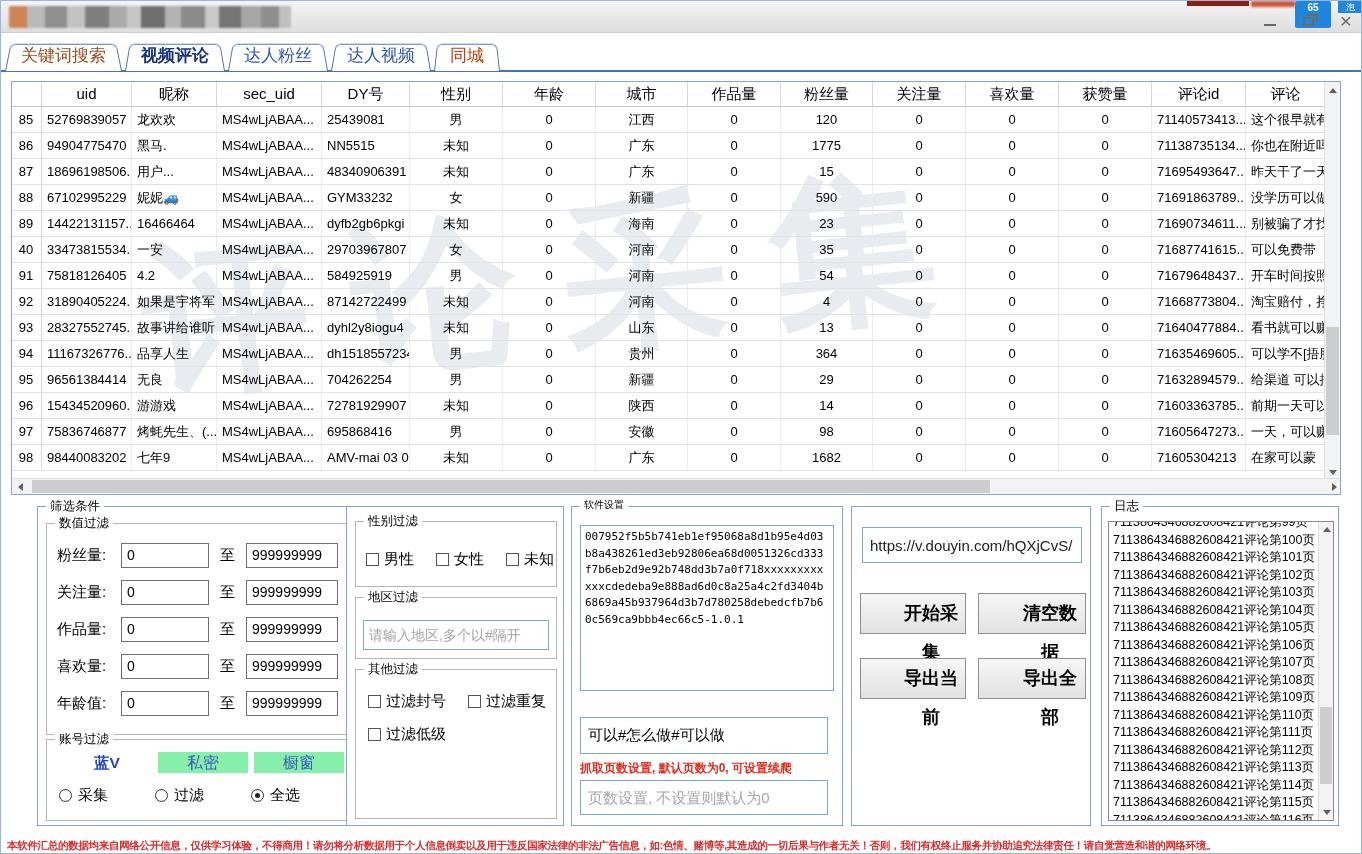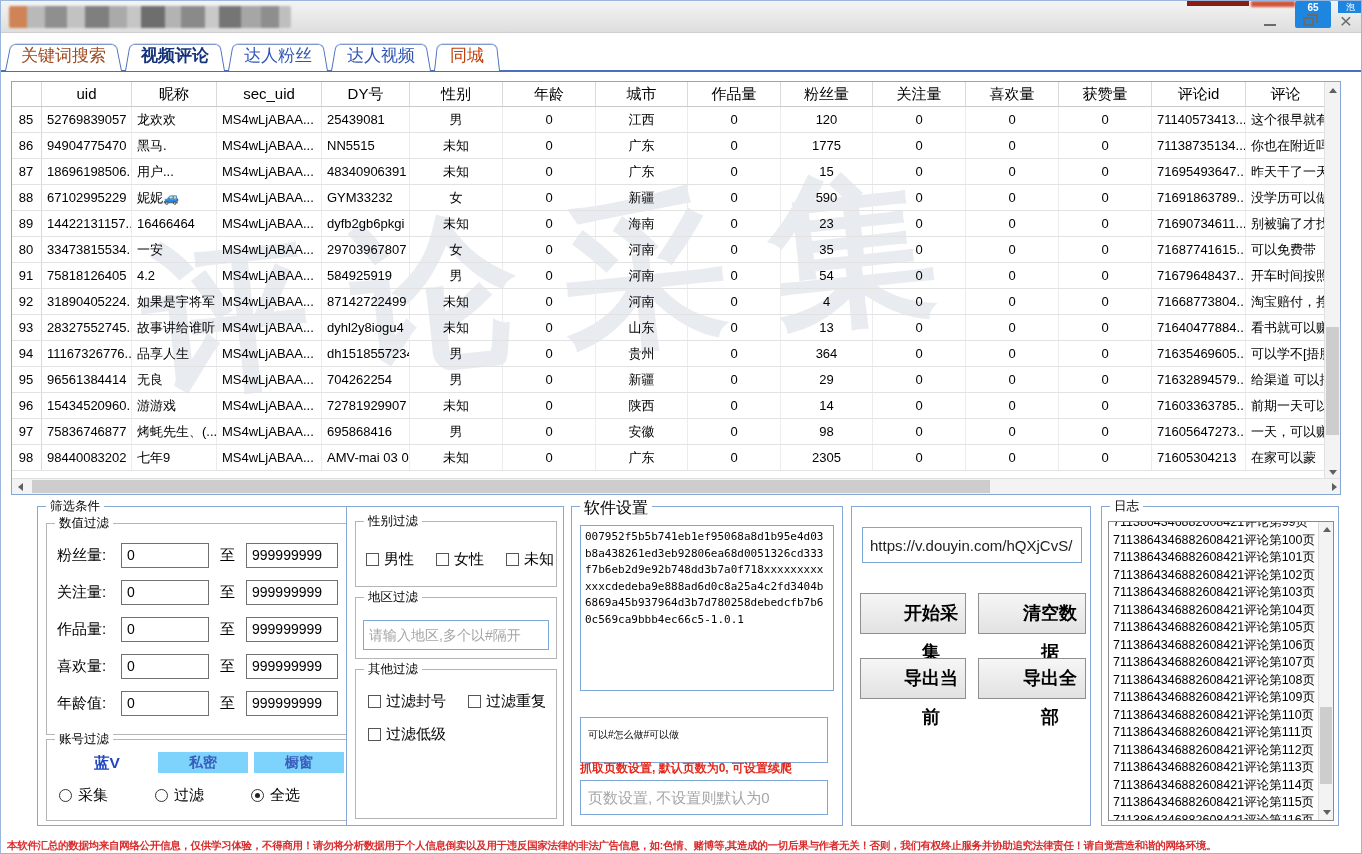--- a/index.html
+++ b/index.html
@@ -76,21 +76,21 @@
   #gb-numeric { left:8px; top:16px; width:306px; height:212px; }
   .num-rows { position:absolute; left:10px; top:18px; right:8px; display:flex; flex-direction:column; gap:11px; }
   .num-row { display:flex; align-items:center; height:26px; }
   .num-label { width:64px; font-size:15px; }
   .tbox { display:inline-block; border:1px solid #707070; height:25px; line-height:23px; padding:0 5px; font-size:14px; background:#fff; overflow:hidden; }
   .tbox.min { width:88px; }
   .to { margin:0 11px; font-size:15px; }
   .tbox.max { width:92px; }
   #gb-account { left:8px; top:232px; width:306px; height:82px; }
   .segments { position:absolute; left:12px; top:12px; right:4px; display:flex; }
-  .segment { flex:1; height:21px; line-height:21px; text-align:center; font-size:14px; color:#3a5dbb; background:#7dd3fc; margin:0 3px; cursor:default;font-weight:bold; }
+  .segment { flex:1; height:21px; line-height:21px; text-align:center; font-size:16px; color:#3a5dbb; background:#86efac; margin:0 3px; cursor:default; }
   .segment.active { background:#fff; color:#1f46c0; font-weight:bold; font-size:15.5px; }
   .radios { position:absolute; left:12px; top:46px; right:4px; display:flex; }
   .radio-opt { flex:1; display:flex; align-items:center; gap:6px; font-size:15px; cursor:default; }
   .rb { width:13px; height:13px; border:1px solid #333; border-radius:50%; position:relative; background:#fff; flex:none; }
   .checked .rb::after { content:""; position:absolute; inset:3px; background:#222; border-radius:50%; }
 
   #panel-mid { left:345px; top:505px; width:218px; height:320px; }
   #gb-gender { left:8px; top:14px; width:202px; height:66px; }
   .opts-row { position:absolute; left:10px; top:28px; right:4px; display:flex; gap:22px; }
   .opt { display:flex; align-items:center; gap:5px; font-size:15px; cursor:default; white-space:nowrap; }
@@ -98,21 +98,21 @@
   #gb-region { left:8px; top:90px; width:202px; height:62px; }
   .region-input { position:absolute; left:7px; top:22px; width:186px; height:30px; border:1px solid #7da7d8; font-size:14px; padding:0 5px; color:#222; font-family:inherit; }
   #gb-other { left:8px; top:162px; width:202px; height:150px; }
   .opts-wrap { position:absolute; left:12px; top:22px; right:6px; display:flex; flex-wrap:wrap; column-gap:22px; row-gap:14px; }
 
   input::placeholder { color:#a6a6a6; }
 
   #panel-settings { left:570px; top:505px; width:272px; height:320px; }
   .token { position:absolute; left:8px; top:18px; width:254px; height:166px; border:1px solid #7da7d8; padding:3px 4px;
     font-family:"DejaVu Sans Mono", monospace; font-size:11px; line-height:1.5; word-break:break-all; overflow:hidden; }
-  .topic { position:absolute; left:8px; top:210px; width:248px; height:46px; border:1px solid #7da7d8; line-height:33px; padding:0 7px; font-size:10px; overflow:hidden; white-space:nowrap; }
+  .topic { position:absolute; left:8px; top:210px; width:248px; height:37px; border:1px solid #7da7d8; line-height:33px; padding:0 7px; font-size:15px; overflow:hidden; white-space:nowrap; }
   .hint { position:absolute; left:8px; top:253px; color:#e22a1f; font-size:12px; font-weight:bold; white-space:nowrap; }
   .pages-input { position:absolute; left:8px; top:273px; width:248px; height:35px; border:1px solid #7da7d8; font-size:15px; padding:0 7px; font-family:inherit; }
 
   #panel-collect { left:850px; top:505px; width:240px; height:320px; }
   .url-input { position:absolute; left:10px; top:20px; width:220px; height:36px; border:1px solid #7da7d8; font-size:15px; padding:0 7px; font-family:inherit; color:#222; }
   .btn { position:absolute; height:41px; background:linear-gradient(#f6f6f6,#e2e2e2); border:1px solid #8f8f8f;
     font-size:18px; font-weight:bold; text-align:center; line-height:39px; font-family:"Liberation Serif", serif; cursor:default;padding-left:36px; }
   #btn-start { left:8px; top:86px; width:106px; }
   #btn-clear { left:126px; top:86px; width:108px; }
   #btn-exp-cur { left:8px; top:151px; width:106px; }
@@ -260,21 +260,21 @@
             <div class="cell w6">海南</div>
             <div class="cell w7">0</div>
             <div class="cell w8">23</div>
             <div class="cell w9">0</div>
             <div class="cell w10">0</div>
             <div class="cell w11">0</div>
             <div class="cell w12">71690734611...</div>
             <div class="cell w13">别被骗了才找...</div>
           </div>
           <div class="trow w5">
-    <div class="cell rnum">80</div>
+    <div class="cell rnum">40</div>
   <div class="cell w0">33473815534...</div>
             <div class="cell w1">一安</div>
             <div class="cell w2">MS4wLjABAA...</div>
             <div class="cell w3">29703967807</div>
             <div class="cell w4">女</div>
             <div class="cell w5">0</div>
             <div class="cell w6">河南</div>
             <div class="cell w7">0</div>
             <div class="cell w8">35</div>
             <div class="cell w9">0</div>
@@ -405,21 +405,21 @@
           <div class="trow w13">
     <div class="cell rnum">98</div>
   <div class="cell w0">98440083202</div>
             <div class="cell w1">七年9</div>
             <div class="cell w2">MS4wLjABAA...</div>
             <div class="cell w3">AMV-mai 03 05</div>
             <div class="cell w4">未知</div>
             <div class="cell w5">0</div>
             <div class="cell w6">广东</div>
             <div class="cell w7">0</div>
-            <div class="cell w8">2305</div>
+            <div class="cell w8">1682</div>
             <div class="cell w9">0</div>
             <div class="cell w10">0</div>
             <div class="cell w11">0</div>
             <div class="cell w12">71605304213</div>
             <div class="cell w13">在家可以蒙</div>
           </div>
         </div>
     </div>
     <div class="vscroll">
       <span class="sb-btn" style="top:0;left:0;">
@@ -537,21 +537,21 @@
   </span>
           <span class="opt w2">
     <span class="cb"></span>
     <span>过滤低级</span>
   </span>
         </div>
     </div>
   </div>
 
   <div class="panel" id="panel-settings">
-    <span class="glabel" style="font-size:16px;">软件设置</span>
+    <span class="glabel" style="font-size:10px;">软件设置</span>
     <div class="token">007952f5b5b741eb1ef95068a8d1b95e4d03b8a438261ed3eb92806ea68d0051326cd333f7b6eb2d9e92b748dd3b7a0f718xxxxxxxxxxxxcdedeba9e888ad6d0c8a25a4c2fd3404b6869a45b937964d3b7d780258debedcfb7b60c569ca9bbb4ec66c5-1.0.1</div>
     <div class="topic">可以#怎么做#可以做</div>
     <div class="hint">抓取页数设置, 默认页数为0, 可设置续爬</div>
     <input class="pages-input" type="text" placeholder="页数设置, 不设置则默认为0" style="">
   </div>
 
   <div class="panel" id="panel-collect">
     <input class="url-input" type="text" value="https://v.douyin.com/hQXjCvS/" style="">
     <div class="btn" id="btn-start">开始采集</div>
     <div class="btn" id="btn-clear">清空数据</div>

